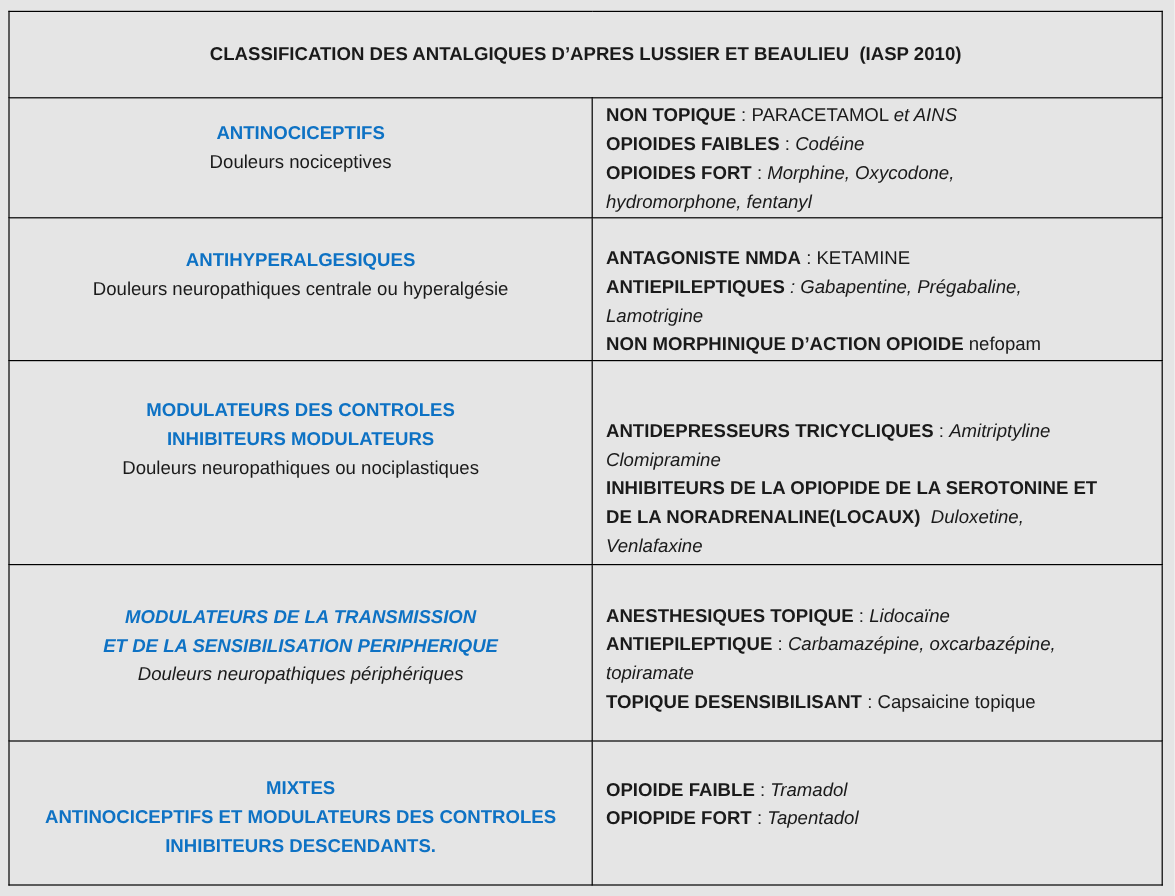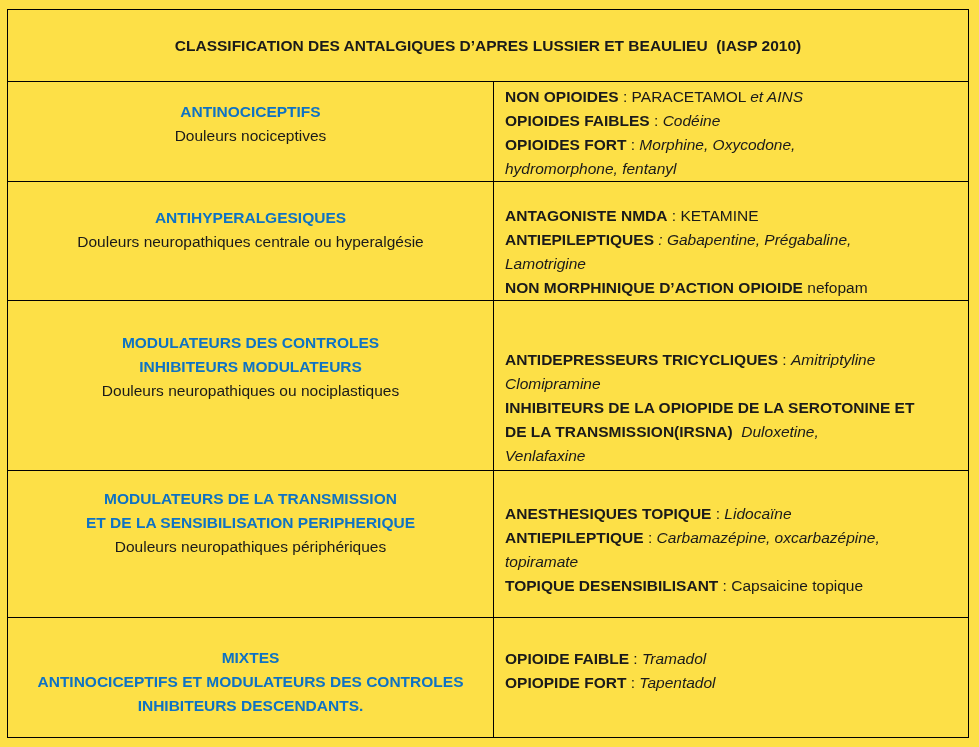--- a/index.html
+++ b/index.html
@@ -3,21 +3,21 @@
 <meta charset="utf-8">
 <style>
   :root { --blue: #0e72c4; --ink: #1a1a1a; --border: #000; }
   * { box-sizing: border-box; }
   html, body { margin: 0; padding: 0; background: #fff; }
   body {
     width: 979px; height: 747px;
     font-family: "Liberation Sans", sans-serif;
     color: var(--ink);
   }
-  .page { width: 979px; height: 747px; background: #fde047; overflow: hidden; }
+  .page { width: 979px; height: 747px; background: #e5e5e5; overflow: hidden; }
   table.classification {
     border-collapse: collapse;
     table-layout: fixed;
     margin: 9px 0 0 7px;
     width: 961px;
   }
   td, th { border: 1.5px solid var(--border); vertical-align: top; }
   .title-cell {
     height: 72px;
     text-align: center;
@@ -38,21 +38,21 @@
   
   tbody tr:nth-child(1) { height: 98px; }
   tbody tr:nth-child(2) { height: 119px; }
   tbody tr:nth-child(3) { height: 170px; }
   tbody tr:nth-child(4) { height: 147px; }
   tbody tr:nth-child(5) { height: 120px; }
   
   tbody tr:nth-child(1) .cell-left  { padding-top: 18px; }
   tbody tr:nth-child(2) .cell-left  { padding-top: 24px; }
   tbody tr:nth-child(3) .cell-left  { padding-top: 30px; }
-  tbody tr:nth-child(4) .cell-left  { padding-top: 16px; }
+  tbody tr:nth-child(4) .cell-left  { padding-top: 32px; font-style: italic; }
   tbody tr:nth-child(5) .cell-left  { padding-top: 28px; }
   tbody tr:nth-child(1) .cell-right { padding-top: 3px; }
   tbody tr:nth-child(2) .cell-right { padding-top: 22px; }
   tbody tr:nth-child(3) .cell-right { padding-top: 47px; }
   tbody tr:nth-child(4) .cell-right { padding-top: 31px; }
   tbody tr:nth-child(5) .cell-right { padding-top: 29px; }
 </style>
 </head>
 <body>
 
@@ -67,21 +67,21 @@
         <td class="title-cell" colspan="2">CLASSIFICATION DES ANTALGIQUES D’APRES LUSSIER ET BEAULIEU  (IASP 2010)</td>
       </tr>
     </thead>
     <tbody>
         <tr>
           <td class="cell-left">
             <div class="line heading">ANTINOCICEPTIFS</div>
             <div class="line subtitle">Douleurs nociceptives</div>
           </td>
           <td class="cell-right">
-            <div class="line"><span class="b ">NON OPIOIDES</span><span> : PARACETAMOL </span><span class="i">et AINS</span></div>
+            <div class="line"><span class="b ">NON TOPIQUE</span><span> : PARACETAMOL </span><span class="i">et AINS</span></div>
             <div class="line"><span class="b ">OPIOIDES FAIBLES</span><span> : </span><span class="i">Codéine</span></div>
             <div class="line"><span class="b ">OPIOIDES FORT</span><span> : </span><span class="i">Morphine, Oxycodone,</span></div>
             <div class="line"><span class="i">hydromorphone, fentanyl</span></div>
           </td>
         </tr>
         <tr>
           <td class="cell-left">
             <div class="line heading">ANTIHYPERALGESIQUES</div>
             <div class="line subtitle">Douleurs neuropathiques centrale ou hyperalgésie</div>
           </td>
@@ -95,21 +95,21 @@
         <tr>
           <td class="cell-left">
             <div class="line heading">MODULATEURS DES CONTROLES</div>
             <div class="line heading">INHIBITEURS MODULATEURS</div>
             <div class="line subtitle">Douleurs neuropathiques ou nociplastiques</div>
           </td>
           <td class="cell-right">
             <div class="line"><span class="b ">ANTIDEPRESSEURS TRICYCLIQUES</span><span> : </span><span class="i">Amitriptyline</span></div>
             <div class="line"><span class="i">Clomipramine</span></div>
             <div class="line"><span class="b ">INHIBITEURS DE LA OPIOPIDE DE LA SEROTONINE ET</span></div>
-            <div class="line"><span class="b ">DE LA TRANSMISSION(IRSNA)</span><span>  </span><span class="i">Duloxetine,</span></div>
+            <div class="line"><span class="b ">DE LA NORADRENALINE(LOCAUX)</span><span>  </span><span class="i">Duloxetine,</span></div>
             <div class="line"><span class="i">Venlafaxine</span></div>
           </td>
         </tr>
         <tr>
           <td class="cell-left">
             <div class="line heading">MODULATEURS DE LA TRANSMISSION</div>
             <div class="line heading">ET DE LA SENSIBILISATION PERIPHERIQUE</div>
             <div class="line subtitle">Douleurs neuropathiques périphériques</div>
           </td>
           <td class="cell-right">

